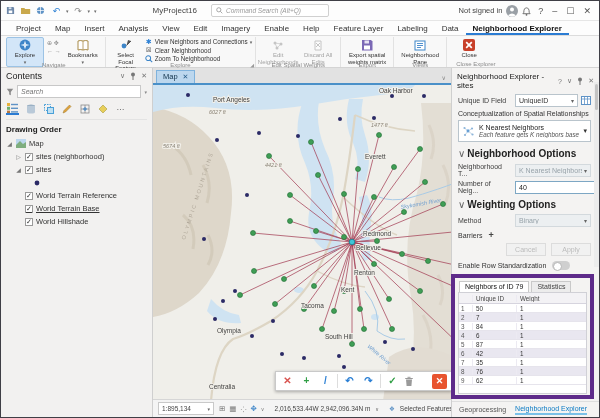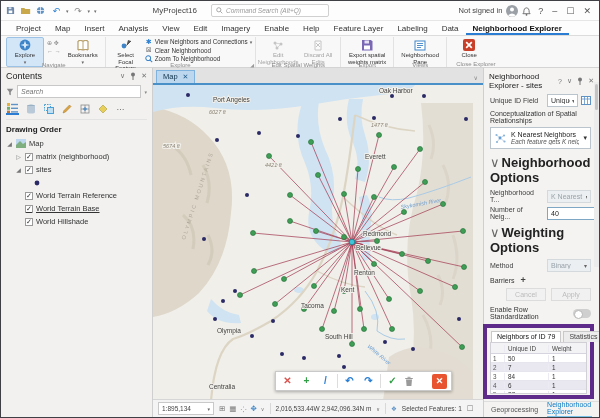--- a/index.html
+++ b/index.html
@@ -59,36 +59,36 @@
 .canvas{position:relative;flex:1;border-top:2px solid #4a90c8;overflow:hidden;background:#f0efea}
 .edittb{position:absolute;left:122px;bottom:8px;display:flex;align-items:center;background:#fff;border:1px solid #c9c9c9;box-shadow:0 1px 3px rgba(0,0,0,.3);height:20px;padding:0 4px;gap:4px}
 .etb{width:15px;text-align:center;font-size:10px;line-height:18px;font-weight:bold}
 .etbsep{width:1px;background:#ddd;height:14px}
 .etb.hl{background:#e8542f;color:#fff;border-radius:2px;width:15px;height:15px;line-height:15px;font-size:9px}
 .mapstatus{height:18px;background:#f4f4f4;border-top:1px solid #d6d6d6;display:flex;align-items:center;font-size:6.5px;color:#444;padding:0 5px;gap:5px;white-space:nowrap;overflow:hidden}
 .scalebox{display:flex;align-items:center;border:1px solid #c9c9c9;background:#fff;height:13px;padding:0 3px;gap:5px;width:56px;justify-content:space-between;flex:none}
 .msicons{display:flex;gap:4px;color:#7a7a7a;font-size:7.5px;align-items:center}
 .vsep{width:1px;height:11px;background:#d8d8d8}
 
-.nepanel{width:116px;background:#f4f3f2;border-left:1px solid #cfcfcf;display:flex;flex-direction:column;font-size:7px;color:#333;position:relative;flex:none}
+.nepanel{width:148px;background:#f4f3f2;border-left:1px solid #cfcfcf;display:flex;flex-direction:column;font-size:7px;color:#333;position:relative;flex:none}
 .ne-head{display:flex;align-items:center;padding:4px 5px 2px;font-size:8px;color:#222}
 .ne-hicons{margin-left:auto;display:flex;gap:5px;color:#777;font-size:7px;align-items:center}
 .ne-body{flex:1;display:flex;flex-direction:column;padding:2px 8px 0 6px;min-height:0}
 .frow{display:flex;align-items:center;margin-bottom:3px;gap:3px;min-height:13px}
 .flabel{width:54px;color:#3c3c3c;flex:none}
 .combo{flex:1;height:13px;border:1px solid #b9c4cc;background:#fff;display:flex;align-items:center;justify-content:space-between;padding:0 3px;min-width:0}
 .combo span{overflow:hidden;white-space:nowrap}
 .combo .car{color:#666;font-size:6px;margin-left:2px}
 .combo.dis{background:#eceff1;color:#98a3aa;border-color:#d3d9dd}
 .numinput{flex:1;height:13px;border:1px solid #7da7c4;background:#fff;font-size:7px;padding:0 3px;font-family:"Liberation Sans",sans-serif;color:#222}
 .bigcombo{border:1px solid #b9c4cc;background:#fff;display:flex;align-items:center;gap:4px;padding:3px;margin-bottom:4px}
 .bc-main{flex:1;min-width:0}
 .bc-title{font-size:7px;color:#222}
 .bc-desc{font-size:6.3px;font-style:italic;color:#555;white-space:nowrap;overflow:hidden}
-.sechead{font-weight:bold;color:#222;margin:2px 0 4px;font-size:13px}
+.sechead{font-weight:bold;color:#222;margin:2px 0 4px;font-size:10px}
 .sechead .v{font-weight:normal;color:#666;margin-right:2px}
 .btnrow{display:flex;justify-content:flex-end;gap:5px;margin:2px 0 5px}
 .pbtn{width:40px;height:13px;border:1px solid #dcdcdc;background:#f1f1f1;color:#bcbcbc;text-align:center;line-height:12px}
 .togglerow{display:flex;align-items:center;gap:6px;margin-bottom:4px}
 .toggle{width:18px;height:9px;border-radius:5px;background:#cfcfcf;position:relative;flex:none}
 .toggle::after{content:"";position:absolute;left:1px;top:1px;width:7px;height:7px;border-radius:50%;background:#fff;border:1px solid #b5b5b5}
 .hlbox{border:4px solid #5e2b8a;margin:0 -3px 2px -7px;flex:1;min-height:0;display:flex;flex-direction:column;background:#f4f3f2;z-index:5;position:relative;padding:2px 2px 0}
 .ttabs{display:flex;gap:2px;padding:1px 2px 0;font-size:7px}
 .ttab{padding:1px 5px 2px;border:1px solid #c9c9c9;border-bottom:none;background:#ececec;color:#444;white-space:nowrap}
 .ttab.active{background:#fff;color:#111}
@@ -401,21 +401,21 @@
               <svg width="10" height="9" viewBox="0 0 10 9">
                 <rect width="10" height="9" fill="#bcd7ee"></rect>
                 <path d="M0,6 L4,2 L7,5 L10,3 V9 H0 Z" fill="#7fae7f"></path>
               </svg>
             </span>
             <span>Map</span>
           </div>
           <div class="trow" style="padding-left: 9px;">
             <span class="arrow">▷</span>
             <span class="chk">✓</span>
-            <span>matrix (neighborhood)</span>
+            <span>sites (neighborhood)</span>
           </div>
           <div class="trow" style="padding-left: 9px;">
             <span class="arrow">◢</span>
             <span class="chk">✓</span>
             <span>sites</span>
           </div>
           <div class="trow" style="padding-left: 18px;">
             <span class="arrow"></span>
             <span>
               <svg width="6" height="6">

